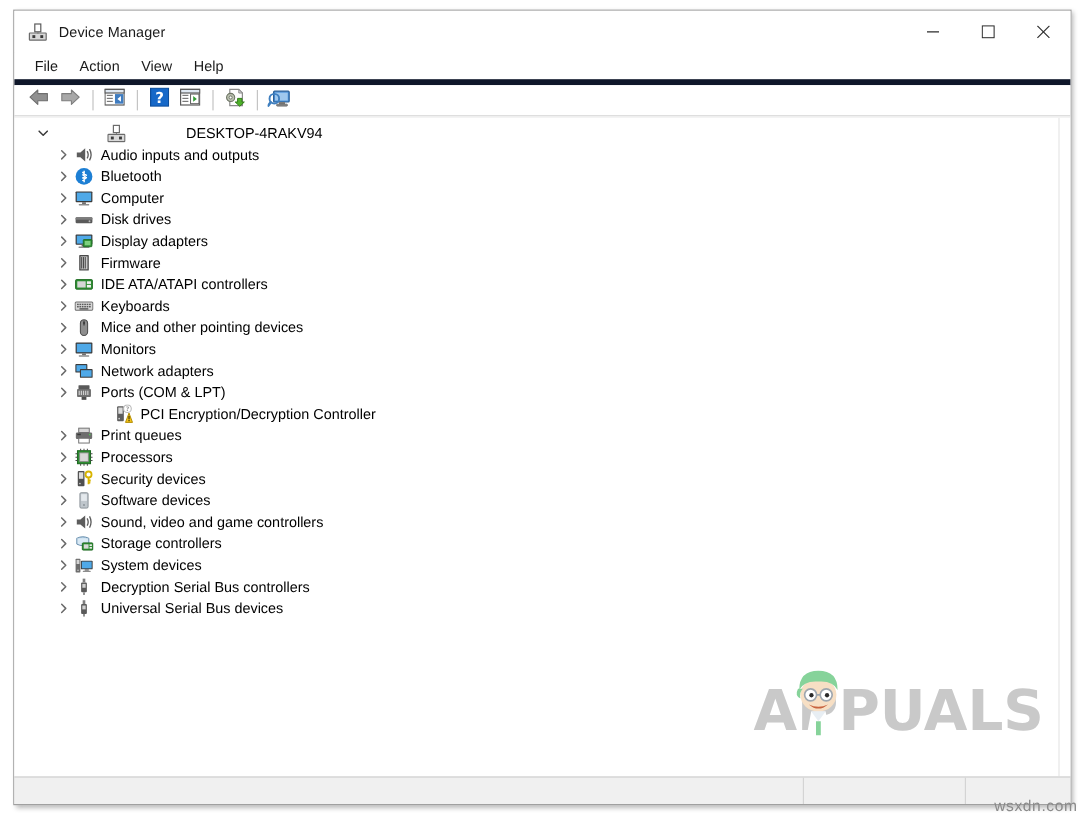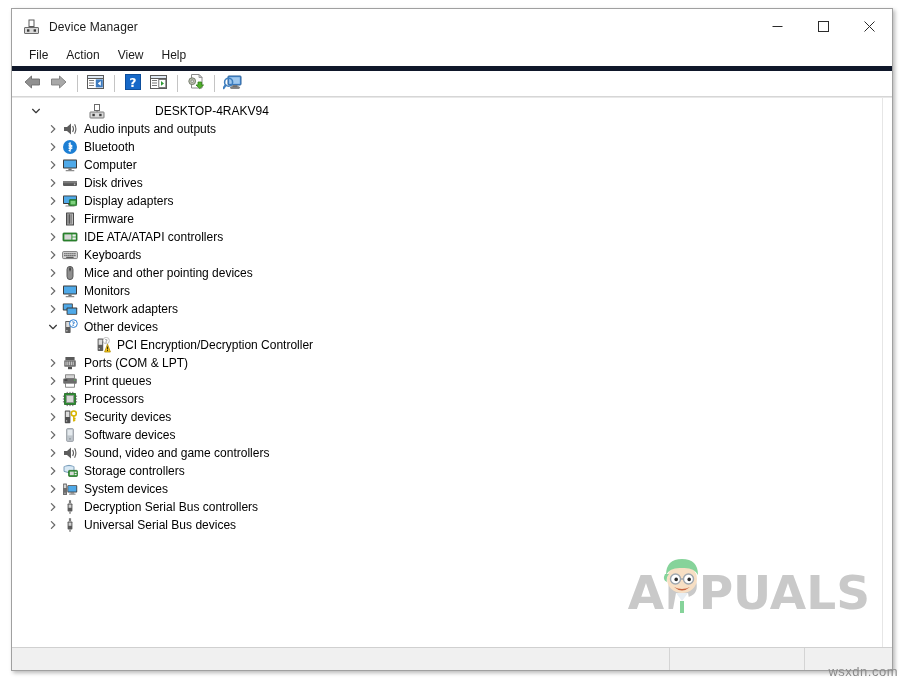--- a/index.html
+++ b/index.html
@@ -551,71 +551,54 @@
                 <rect x="5" y="9.4" width="2.4" height="1.2" fill="#6f6f6f"></rect>
                 <rect x="4.6" y="6.6" width="10.6" height="7.2" rx="0.7" fill="#3b3b3b"></rect>
                 <rect x="5.5" y="7.5" width="8.8" height="5.4" fill="#4fa9e8"></rect>
               </svg>
             </span>
             <span class="lbl">Network adapters</span>
           </div>
           <div class="row lvl1">
             <span class="chev">
               <svg width="10" height="10" viewBox="0 0 10 10">
-                <path d="M1.6 3.3 L5 6.7 L8.4 3.3" fill="none" stroke="#3a3a3a" stroke-width="1.25" stroke-linecap="round" stroke-linejoin="round"></path>
-              </svg>
-            </span>
-            <span class="ico">
-              <svg width="16" height="16" viewBox="0 0 16 16">
-                <rect x="3.2" y="2" width="5.4" height="12" rx="0.8" fill="#5d5d5d"></rect>
-                <rect x="4.2" y="3" width="3.4" height="5" fill="#dcdcdc"></rect>
-                <circle cx="4.9" cy="11.7" r="0.7" fill="#cfcfcf"></circle>
-                <circle cx="11.4" cy="4.6" r="3.9" fill="#ffffff" stroke="#2f7fd1" stroke-width="1"></circle>
-                <text x="11.4" y="6.9" font-family="DejaVu Sans, sans-serif" font-size="6.2" font-weight="bold" fill="#2f7fd1" text-anchor="middle">?</text>
-              </svg>
-            </span>
-            <span class="lbl">Other devices</span>
-          </div>
-          <div class="row lvl2">
-            <span class="chev"></span>
-            <span class="ico">
-              <svg width="16" height="16" viewBox="0 0 16 16">
-                <rect x="2.6" y="1.6" width="5.6" height="12.4" rx="0.8" fill="#5d5d5d"></rect>
-                <rect x="3.6" y="2.6" width="3.6" height="5.2" fill="#dcdcdc"></rect>
-                <circle cx="4.3" cy="11.8" r="0.7" fill="#cfcfcf"></circle>
-                <circle cx="11.2" cy="3.6" r="3.2" fill="#ffffff" stroke="#b9b9b9" stroke-width="0.9"></circle>
-                <text x="11.2" y="5.6" font-family="DejaVu Sans, sans-serif" font-size="5.2" font-weight="bold" fill="#9a9a9a" text-anchor="middle">?</text>
-                <path d="M9.6 7.2 L15.4 7.2 L12.5 15 Z" transform="rotate(180 12.5 11.1)" fill="#f5c518" stroke="#b08a00" stroke-width="0.8" stroke-linejoin="round"></path>
-                <rect x="12.05" y="9.6" width="0.95" height="2.9" fill="#3a3000"></rect>
-                <rect x="12.05" y="13" width="0.95" height="1.05" fill="#3a3000"></rect>
-              </svg>
-            </span>
-            <span class="lbl">PCI Encryption/Decryption Controller</span>
-          </div>
-          <div class="row lvl1">
-            <span class="chev">
-              <svg width="10" height="10" viewBox="0 0 10 10">
                 <path d="M3.4 1.6 L6.8 5 L3.4 8.4" fill="none" stroke="#6a6a6a" stroke-width="1.25" stroke-linecap="round" stroke-linejoin="round"></path>
               </svg>
             </span>
             <span class="ico">
               <svg width="16" height="16" viewBox="0 0 16 16">
                 <rect x="3.4" y="2" width="9.2" height="3.2" rx="0.5" fill="#5a5a5a"></rect>
                 <rect x="2.2" y="5.2" width="11.6" height="6.6" rx="0.8" fill="#6f6f6f"></rect>
                 <g fill="#cfcfcf">
                   <rect x="3.5" y="6.6" width="1" height="3.6"></rect>
                   <rect x="5.3" y="6.6" width="1" height="3.6"></rect>
                   <rect x="7.1" y="6.6" width="1" height="3.6"></rect>
                   <rect x="8.9" y="6.6" width="1" height="3.6"></rect>
                   <rect x="10.7" y="6.6" width="1" height="3.6"></rect>
                 </g>
                 <rect x="6" y="11.8" width="4" height="2.4" fill="#4e4e4e"></rect>
               </svg>
             </span>
             <span class="lbl">Ports (COM &amp; LPT)</span>
+          </div>
+          <div class="row lvl2">
+            <span class="chev"></span>
+            <span class="ico">
+              <svg width="16" height="16" viewBox="0 0 16 16">
+                <rect x="2.6" y="1.6" width="5.6" height="12.4" rx="0.8" fill="#5d5d5d"></rect>
+                <rect x="3.6" y="2.6" width="3.6" height="5.2" fill="#dcdcdc"></rect>
+                <circle cx="4.3" cy="11.8" r="0.7" fill="#cfcfcf"></circle>
+                <circle cx="11.2" cy="3.6" r="3.2" fill="#ffffff" stroke="#b9b9b9" stroke-width="0.9"></circle>
+                <text x="11.2" y="5.6" font-family="DejaVu Sans, sans-serif" font-size="5.2" font-weight="bold" fill="#9a9a9a" text-anchor="middle">?</text>
+                <path d="M9.6 7.2 L15.4 7.2 L12.5 15 Z" transform="rotate(180 12.5 11.1)" fill="#f5c518" stroke="#b08a00" stroke-width="0.8" stroke-linejoin="round"></path>
+                <rect x="12.05" y="9.6" width="0.95" height="2.9" fill="#3a3000"></rect>
+                <rect x="12.05" y="13" width="0.95" height="1.05" fill="#3a3000"></rect>
+              </svg>
+            </span>
+            <span class="lbl">PCI Encryption/Decryption Controller</span>
           </div>
           <div class="row lvl1">
             <span class="chev">
               <svg width="10" height="10" viewBox="0 0 10 10">
                 <path d="M3.4 1.6 L6.8 5 L3.4 8.4" fill="none" stroke="#6a6a6a" stroke-width="1.25" stroke-linecap="round" stroke-linejoin="round"></path>
               </svg>
             </span>
             <span class="ico">
               <svg width="16" height="16" viewBox="0 0 16 16">
                 <rect x="3.6" y="1.8" width="8.8" height="3.6" fill="#d6d6d6" stroke="#6f6f6f" stroke-width="0.8"></rect>

